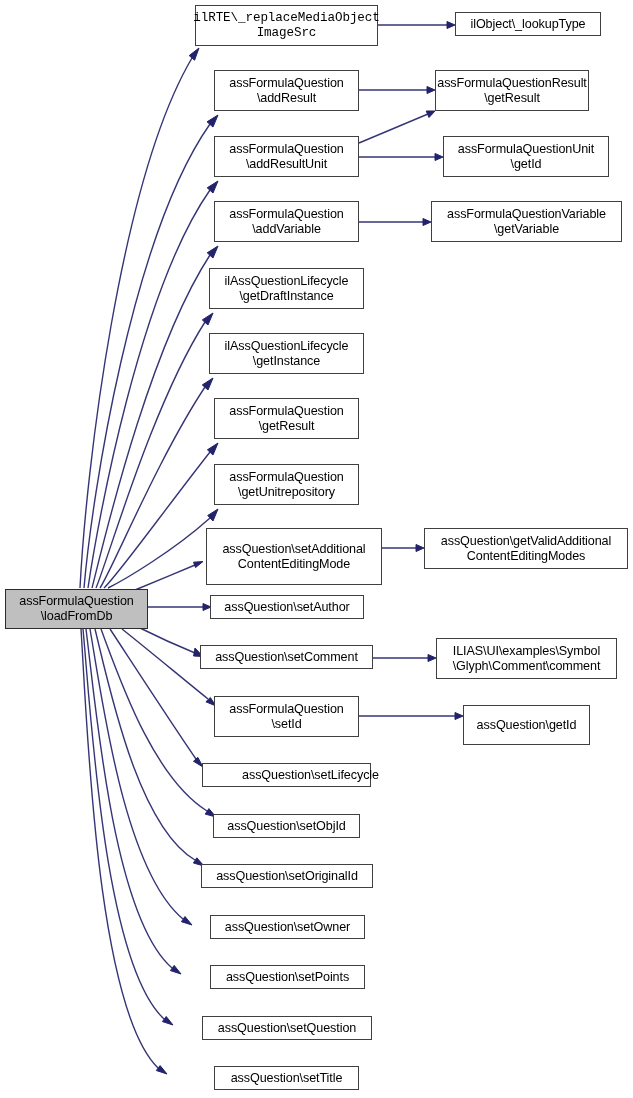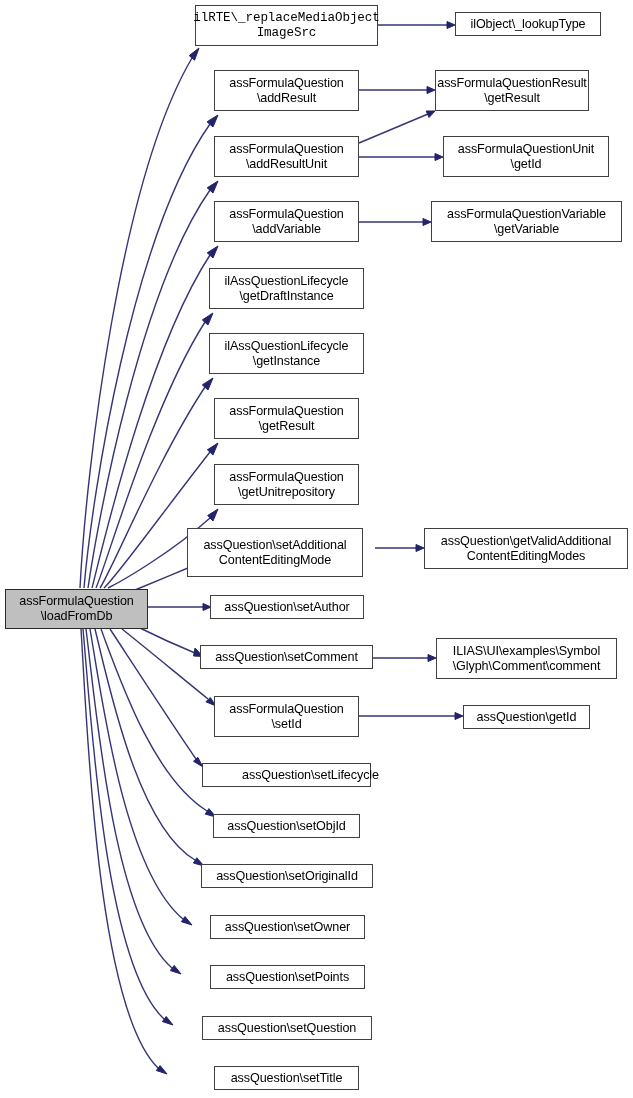--- a/index.html
+++ b/index.html
@@ -178,37 +178,37 @@
 
   <div class="node" style="left:209px; top:333px; width:155px; height:41px;">ilAssQuestionLifecycle
 \getInstance</div>
 
   <div class="node" style="left:214px; top:398px; width:145px; height:41px;">assFormulaQuestion
 \getResult</div>
 
   <div class="node" style="left:214px; top:464px; width:145px; height:41px;">assFormulaQuestion
 \getUnitrepository</div>
 
-  <div class="node" style="left:187px; top:528px; width:176px; height:49px;">assQuestion\setAdditional
+  <div class="node" style="left:206px; top:528px; width:176px; height:57px;">assQuestion\setAdditional
 ContentEditingMode</div>
 
   <div class="node" style="left:424px; top:528px; width:204px; height:41px;">assQuestion\getValidAdditional
 ContentEditingModes</div>
 
   <div class="node" style="left:210px; top:595px; width:154px; height:24px;">assQuestion\setAuthor</div>
 
   <div class="node" style="left:436px; top:638px; width:181px; height:41px;">ILIAS\UI\examples\Symbol
 \Glyph\Comment\comment</div>
 
   <div class="node" style="left:200px; top:645px; width:173px; height:24px;">assQuestion\setComment</div>
 
   <div class="node" style="left:214px; top:696px; width:145px; height:41px;">assFormulaQuestion
 \setId</div>
 
-  <div class="node" style="left:463px; top:705px; width:127px; height:24px;">assQuestion\getId</div>
+  <div class="node" style="left:463px; top:705px; width:127px; height:40px;">assQuestion\getId</div>
 
   <div class="node" style="left:202px; top:763px; width:169px; height:24px;padding-left:48px;">assQuestion\setLifecycle</div>
 
   <div class="node" style="left:213px; top:814px; width:147px; height:24px;">assQuestion\setObjId</div>
 
   <div class="node" style="left:201px; top:864px; width:172px; height:24px;">assQuestion\setOriginalId</div>
 
   <div class="node" style="left:210px; top:915px; width:155px; height:24px;">assQuestion\setOwner</div>
 
   <div class="node" style="left:210px; top:965px; width:155px; height:24px;">assQuestion\setPoints</div>

